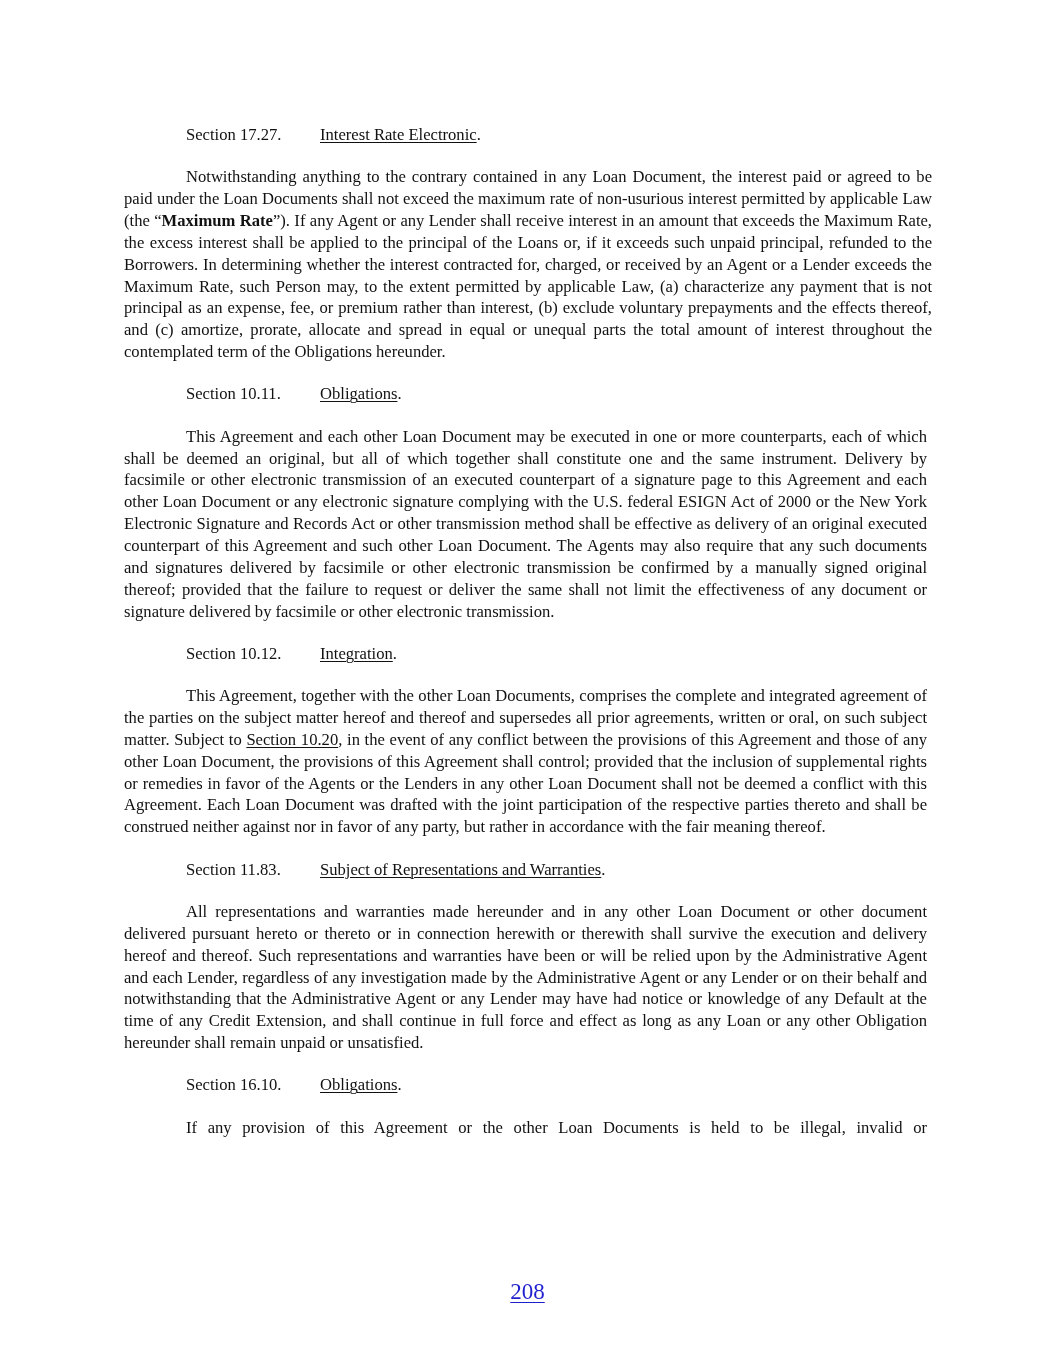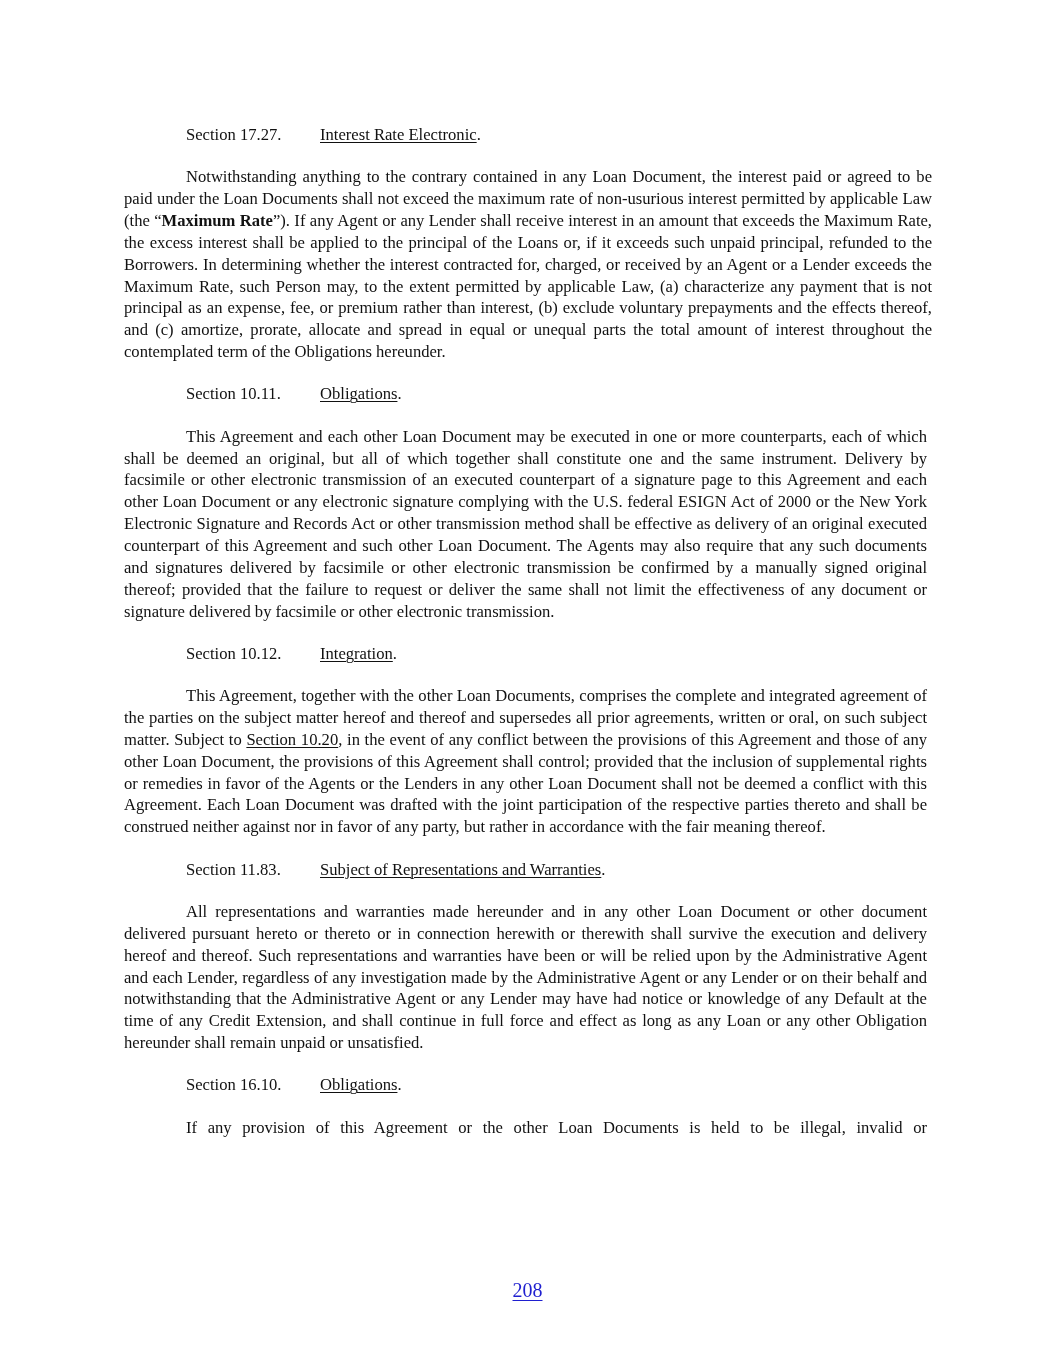--- a/index.html
+++ b/index.html
@@ -52,21 +52,21 @@
       text-underline-offset: 2px;
       text-decoration-thickness: 1px;
     }
     .page-number {
       position: absolute;
       left: 0;
       width: 1055px;
       top: 1279px;
       text-align: center;
       font-family: "Liberation Serif", "DejaVu Serif", serif;
-      font-size: 20px;
+      font-size: 23px;
     }
     .page-number span {
       color: #1f1fcf;
       text-decoration: underline;
       text-underline-offset: 3px;
       text-decoration-thickness: 1px;
     }
   </style>
 </head>
 <body>

